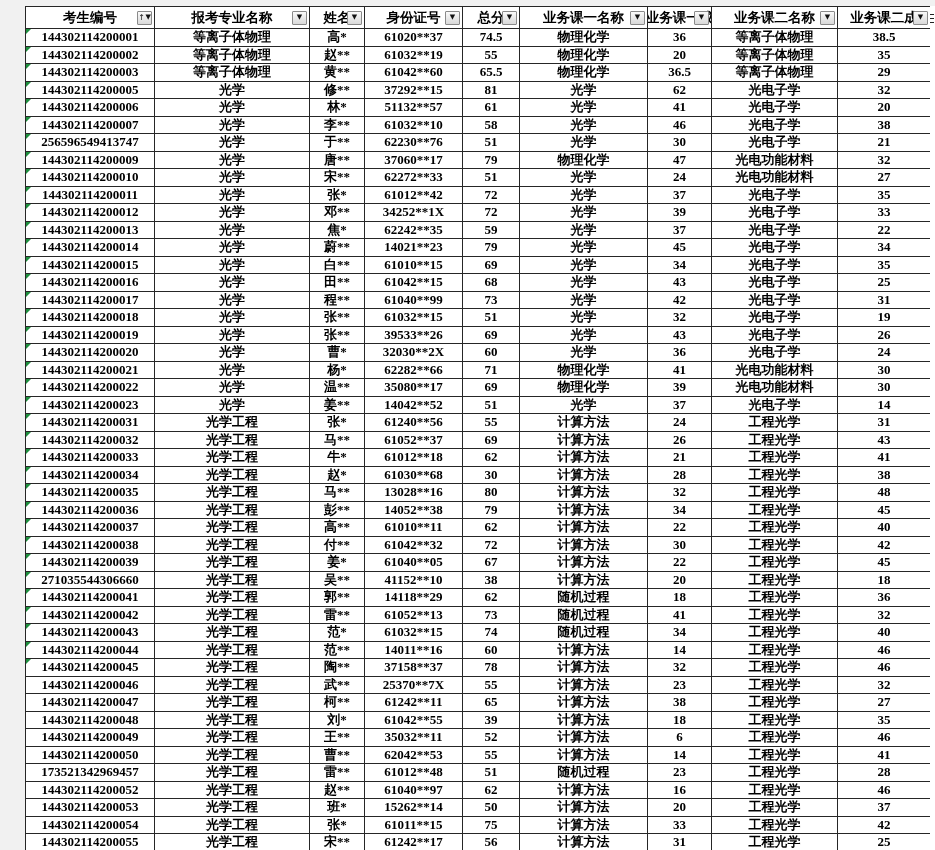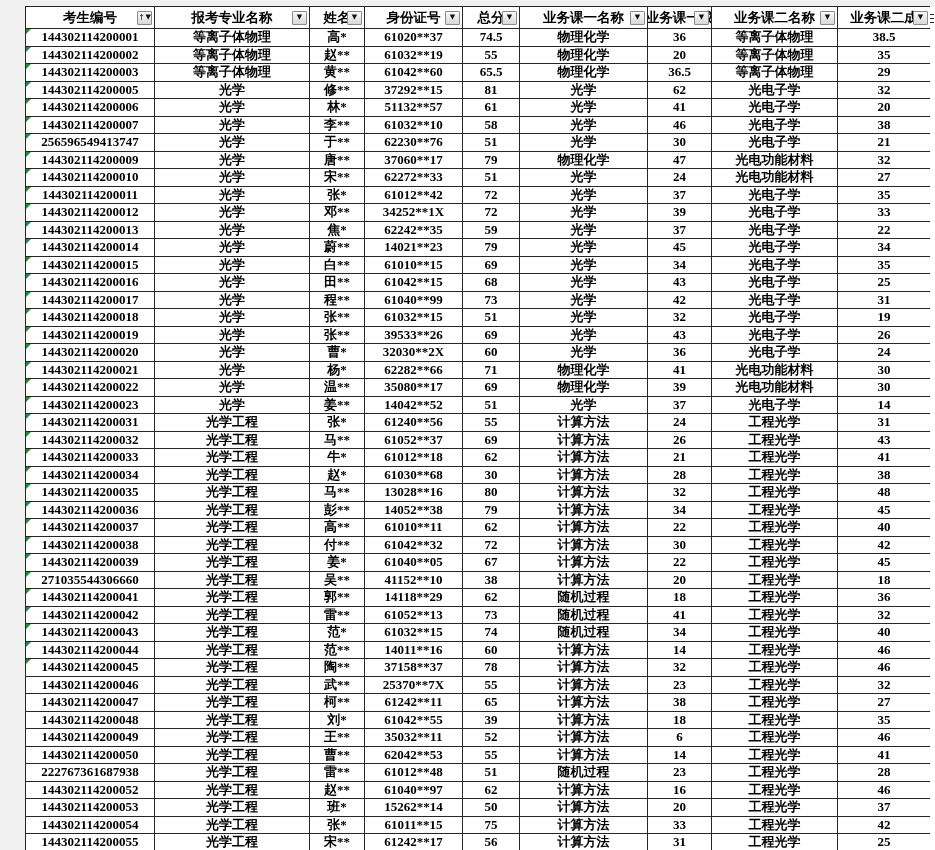--- a/index.html
+++ b/index.html
@@ -1277,21 +1277,21 @@
     <div class="cell">
       <span>14</span>
     </div>
     <div class="cell">
       <span>工程光学</span>
     </div>
     <div class="cell">
       <span>41</span>
     </div>
     <div class="cell">
-      <span>222767361687938</span>
+      <span>173521342969457</span>
     </div>
     <div class="cell">
       <span>光学工程</span>
     </div>
     <div class="cell">
       <span>雷**</span>
     </div>
     <div class="cell">
       <span>61012**48</span>
     </div>

